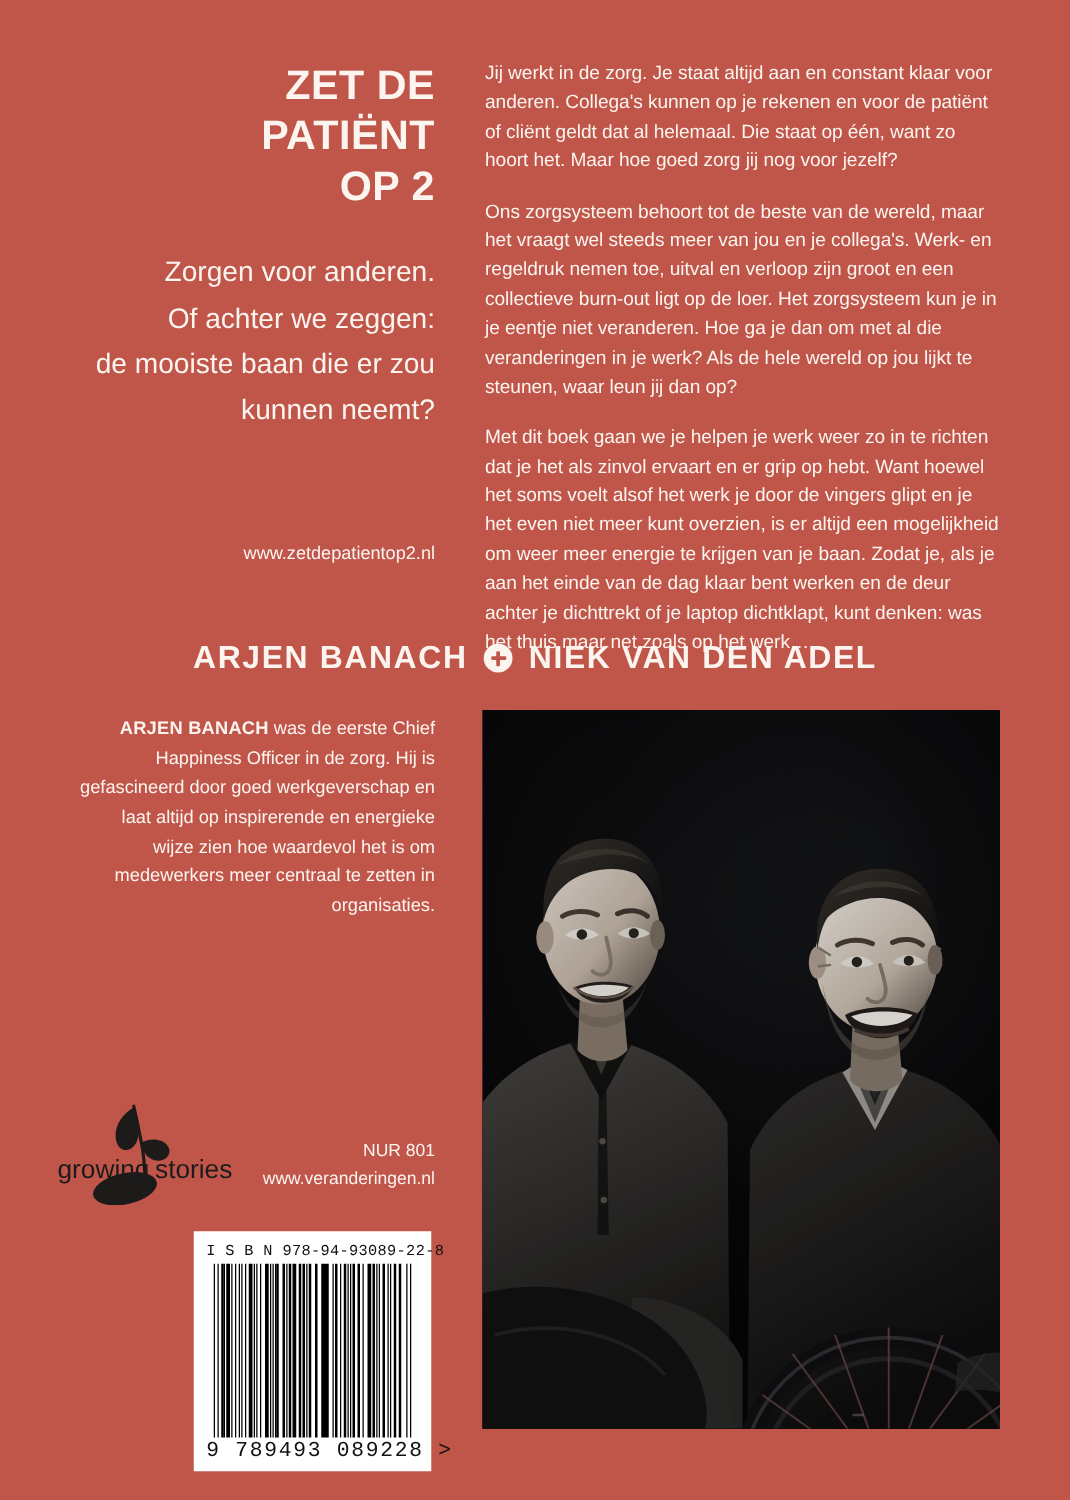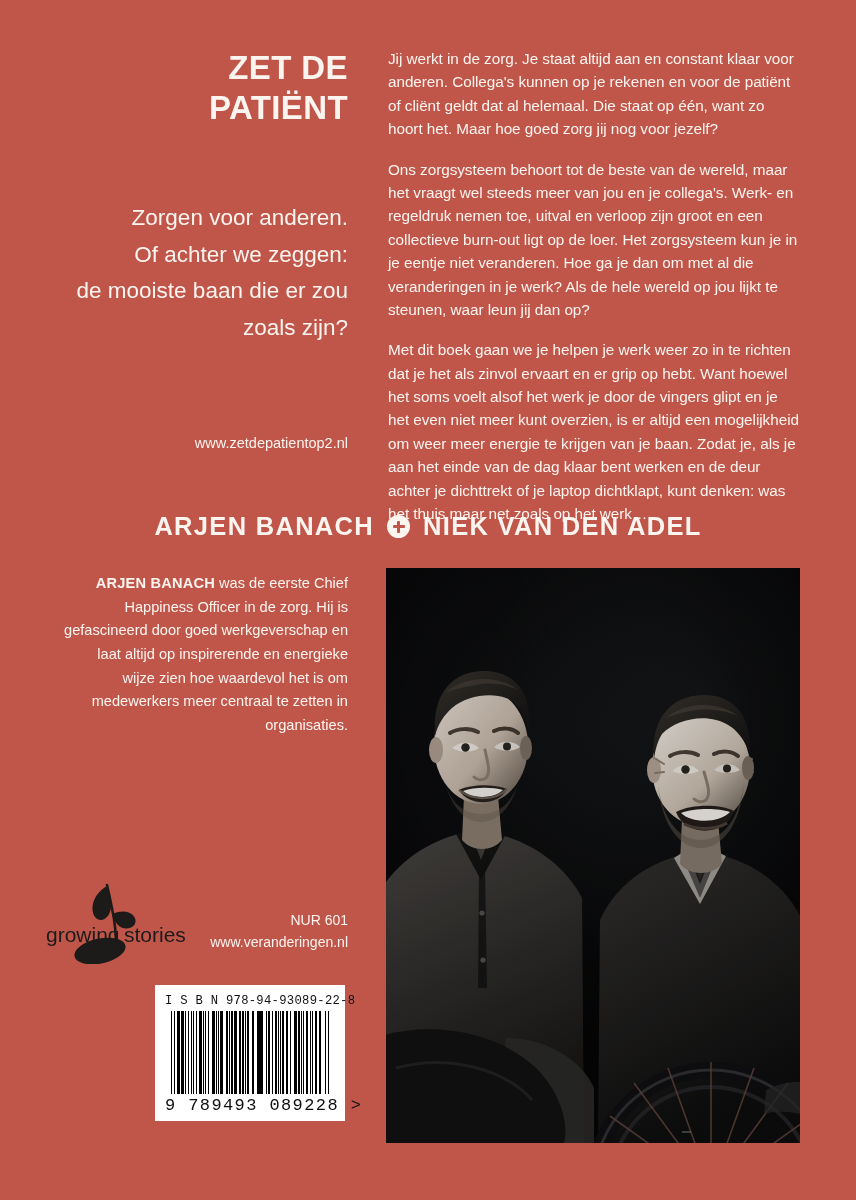--- a/index.html
+++ b/index.html
@@ -171,21 +171,21 @@
     color: #fbf4ef;
     line-height: 1.55;
   }
 
   
   .isbn-box {
     position: absolute;
     left: 155px;
     top: 985px;
     width: 190px;
-    height: 136px;
+    height: 192px;
     background: #ffffff;
     box-sizing: border-box;
     padding: 9px 10px 6px 10px;
     display: flex;
     flex-direction: column;
   }
   .isbn-text {
     font-family: "Liberation Mono", monospace;
     font-size: 12.2px;
     color: #111;
@@ -230,27 +230,28 @@
   .photo svg { display: block; width: 100%; height: 100%; }
 </style>
 </head>
 <body>
 
 <div class="cover" style="background: rgb(192, 86, 74);">
 
   <div class="title-block">
     <div class="title-line">ZET DE</div>
     <div class="title-line">PATIËNT</div>
+    <div class="title-line">OP 2</div>
   </div>
 
   <div class="subtitle-block">
     <div class="subtitle-line">Zorgen voor anderen.</div>
     <div class="subtitle-line">Of achter we zeggen:</div>
     <div class="subtitle-line">de mooiste baan die er zou</div>
-    <div class="subtitle-line">zoals zijn?</div>
+    <div class="subtitle-line">kunnen neemt?</div>
   </div>
 
   <div class="site-url">www.zetdepatientop2.nl</div>
 
   <div class="body-col">
     <p class="body-par">Jij werkt in de zorg. Je staat altijd aan en constant klaar voor anderen. Collega's kunnen op je rekenen en voor de patiënt of cliënt geldt dat al helemaal. Die staat op één, want zo hoort het. Maar hoe goed zorg jij nog voor jezelf?</p>
     <p class="body-par">Ons zorgsysteem behoort tot de beste van de wereld, maar het vraagt wel steeds meer van jou en je collega's. Werk- en regeldruk nemen toe, uitval en verloop zijn groot en een collectieve burn-out ligt op de loer. Het zorgsysteem kun je in je eentje niet veranderen. Hoe ga je dan om met al die veranderingen in je werk? Als de hele wereld op jou lijkt te steunen, waar leun jij dan op?</p>
     <p class="body-par">Met dit boek gaan we je helpen je werk weer zo in te richten dat je het als zinvol ervaart en er grip op hebt. Want hoewel het soms voelt alsof het werk je door de vingers glipt en je het even niet meer kunt overzien, is er altijd een mogelijkheid om weer meer energie te krijgen van je baan. Zodat je, als je aan het einde van de dag klaar bent werken en de deur achter je dichttrekt of je laptop dichtklapt, kunt denken: was het thuis maar net zoals op het werk…</p>
   </div>
 
@@ -275,21 +276,21 @@
         <path d="M61 8 C52 13 46 22 46.5 31.5 C47 40 53 44 58.5 41 C66 37 68 22 61 8 Z"></path>
 
         <path d="M67 36 C75 32 84 33 88 38.5 C92 44 88 50 81 50.5 C74 51 68 45 67 36 Z"></path>
       </g>
       <text x="0" y="64" font-family="'Liberation Sans', sans-serif" font-size="21" fill="#1c1b1a">growing</text>
       <text x="78" y="64" font-family="'Liberation Sans', sans-serif" font-size="21" fill="#1c1b1a">stories</text>
     </svg>
   </div>
 
   <div class="pub-info">
-    <div class="pub-nur">NUR 601</div>
+    <div class="pub-nur">NUR 801</div>
     <div class="pub-url">www.veranderingen.nl</div>
   </div>
 
   <div class="isbn-box">
     <div class="isbn-text">I S B N   978-94-93089-22-8</div>
     <div class="bars">
         <i style="width: 1.6px; background: rgb(0, 0, 0);"></i>
         <i style="width: 1.6px; background: transparent;"></i>
         <i style="width: 1.6px; background: rgb(0, 0, 0);"></i>
         <i style="width: 2.4px; background: transparent;"></i>

